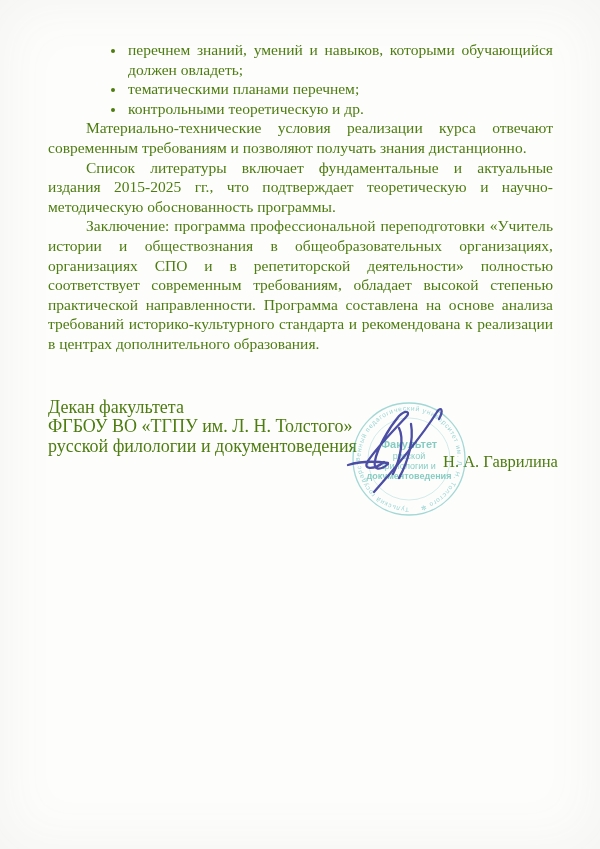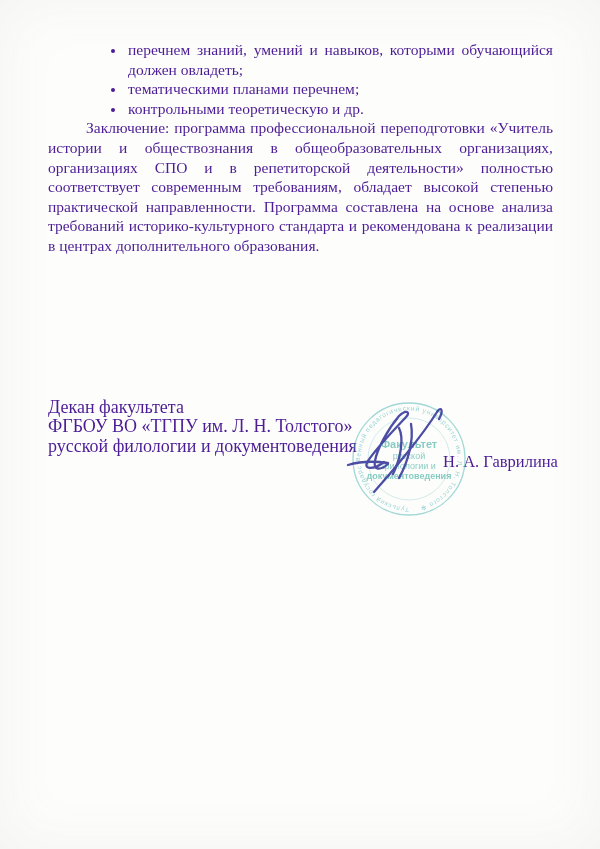--- a/index.html
+++ b/index.html
@@ -3,21 +3,21 @@
 <meta charset="utf-8">
 <style>
   html,body { margin:0; padding:0; background:#e9e9e9; }
   .page {
     position:relative;
     width:600px; height:849px;
     margin:0 auto;
     background:#fdfdfc;
     box-shadow: inset 0 0 60px rgba(120,120,115,0.07);
     font-family:"Liberation Serif", "DejaVu Serif", serif;
-    color:#4c1d95;
+    color:#4d7c0f;
     overflow:hidden;
   }
   .content {
     position:absolute;
     left:48px; top:40px; width:505px;
     font-size:15.5px; line-height:19.6px;
     text-align:justify;
   }
   ul.bullets {
     margin:0 0 0 0;
@@ -62,20 +62,22 @@
 <body>
 
 <div class="page">
 
   <div class="content">
     <ul class="bullets">
       <li>перечнем знаний, умений и навыков, которыми обучающийся должен овладеть;</li>
       <li>тематическими планами перечнем;</li>
       <li>контрольными теоретическую и др.</li>
     </ul>
+    <p>Материально-технические условия реализации курса отвечают современным требованиям и позволяют получать знания дистанционно.</p>
+    <p>Список литературы включает фундаментальные и актуальные издания 2015-2025 гг., что подтверждает теоретическую и научно-методическую обоснованность программы.</p>
     <p>Заключение: программа профессиональной переподготовки «Учитель истории и обществознания в общеобразовательных организациях, организациях СПО и в репетиторской деятельности» полностью соответствует современным требованиям, обладает высокой степенью практической направленности. Программа составлена на основе анализа требований историко-культурного стандарта и рекомендована к реализации в центрах дополнительного образования.</p>
   </div>
 
   <div class="sig-block">
     <div>Декан факультета</div>
     <div>ФГБОУ ВО «ТГПУ им. Л. Н. Толстого»</div>
     <div>русской филологии и документоведения</div>
   </div>
 
   <div class="sig-name">Н. А. Гаврилина</div>

